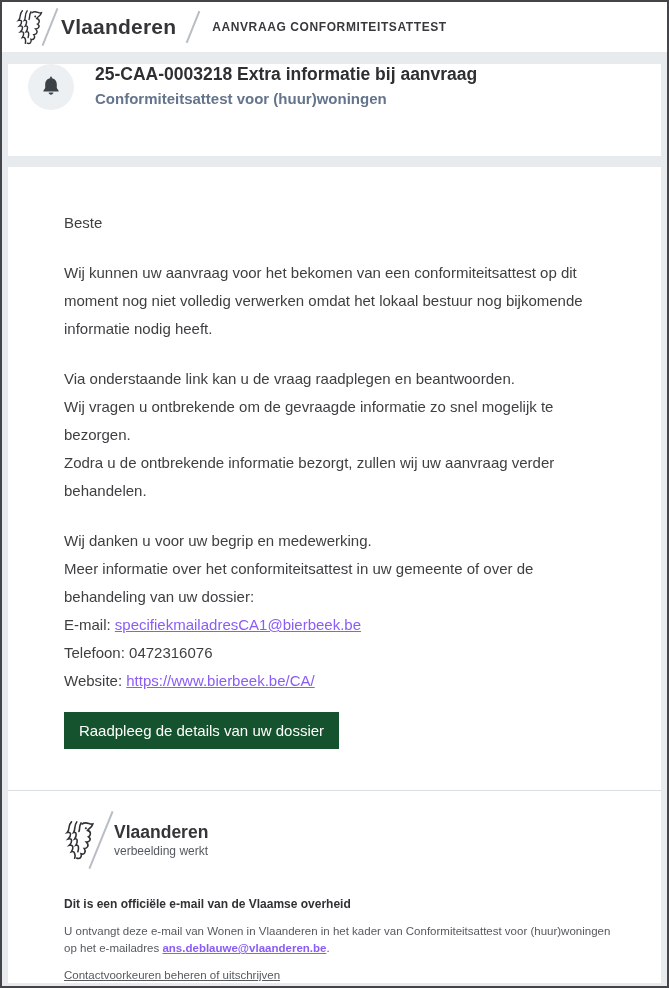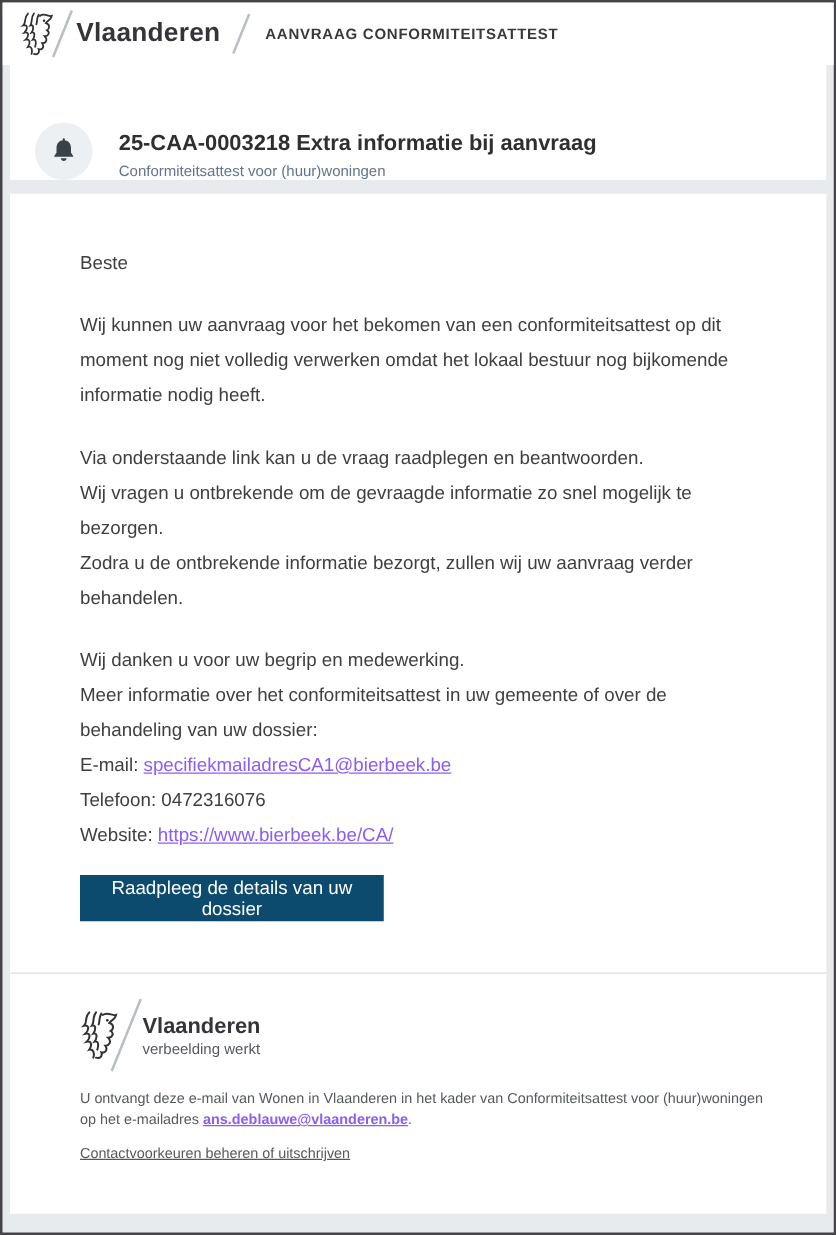--- a/index.html
+++ b/index.html
@@ -17,43 +17,43 @@
     padding-left:13px;
   }
   .lion { width:30px; height:38px; flex:0 0 auto; }
   .diag { width:2px; background:#b8bec5; transform:rotate(22deg); flex:0 0 auto; }
   .diag.h1 { height:40px; margin:0 10px 0 4px; }
   .diag.h2 { height:34px; margin:0 18px 0 16px; }
   .brand-text { font-size:21px; font-weight:bold; color:#333538; letter-spacing:.2px; }
   .app-title { font-size:12px; font-weight:bold; color:#37393c; letter-spacing:.6px; }
   
   .notice-card {
-    background:#ffffff; margin:0 6px 0 6px; height:92px;
-    display:flex; align-items:flex-end; padding-left:20px;
+    background:#ffffff; margin:12px 6px 0 6px; height:92px;
+    display:flex; align-items:flex-start; padding-left:20px;
   }
   .bell-circle {
     width:46px; height:46px; border-radius:50%; background:#edf0f2;
     display:flex; align-items:center; justify-content:center; flex:0 0 auto;
   }
   .bell-circle svg { width:24px; height:24px; }
   .notice-texts { margin-left:21px; }
   .notice-title { font-size:17.5px; font-weight:bold; color:#2d2f31; }
-  .notice-subtitle { font-size:12px; color:#64748c; margin-top:5px; }
+  .notice-subtitle { font-size:15px; color:#64748c; margin-top:5px;font-weight:bold; }
   
   .main {
     background:#ffffff; margin:11px 6px 0 6px; height:816px;
     padding:42px 48px 0 56px; overflow:hidden;
   }
   .body-text { font-size:15px; line-height:28px; color:#3d3f41; max-width:548px; }
   .para { margin-bottom:22px; }
   .greeting { margin-bottom:22px; }
   a.link { color:#8b5cf6; text-decoration:underline; }
   .contact-line { }
   .cta-button {
-    margin-top:17px; width:243px; height:37px; background:#0c4a6e; border:none;
+    margin-top:17px; width:275px; height:37px; background:#14532d; border:none;
     color:#ffffff; font-family:"Liberation Sans", sans-serif; font-size:15px;
     display:flex; align-items:center; justify-content:center; cursor:pointer;
   }
   
   .footer-divider { border:none; border-top:1px solid #dadfe3; margin:41px -48px 0 -56px; }
   .footer { padding-top:18px; }
   .footer-logo { display:flex; align-items:center; }
   .footer-logo .lion { width:32px; height:52px; }
   .diag.f1 { height:62px; margin:0 12px 0 4px; }
   .footer-brand-texts { }
@@ -132,18 +132,19 @@
           <circle cx="20.5" cy="9" r="1" fill="#2f3133" stroke="none"></circle>
         </g>
       </svg>
       <span class="diag f1"></span>
       <div class="footer-brand-texts">
         <div class="footer-brand">Vlaanderen</div>
         <div class="footer-tagline">verbeelding werkt</div>
       </div>
     </div>
 
+    <div class="official-line">Dit is een officiële e-mail van de Vlaamse overheid</div>
 
     <p class="footer-para"><span>U ontvangt deze e-mail van Wonen in Vlaanderen in het kader van Conformiteitsattest voor (huur)woningen op het e-mailadres </span><a class="link" href="#">ans.deblauwe@vlaanderen.be</a><span>.</span></p>
 
     <a class="pref-link" href="#">Contactvoorkeuren beheren of uitschrijven</a>
   </footer>
 </main>
 
 </body></html>

